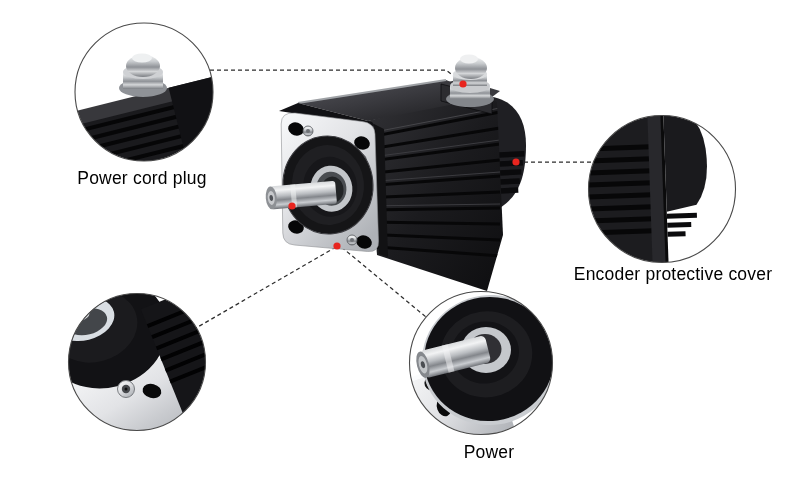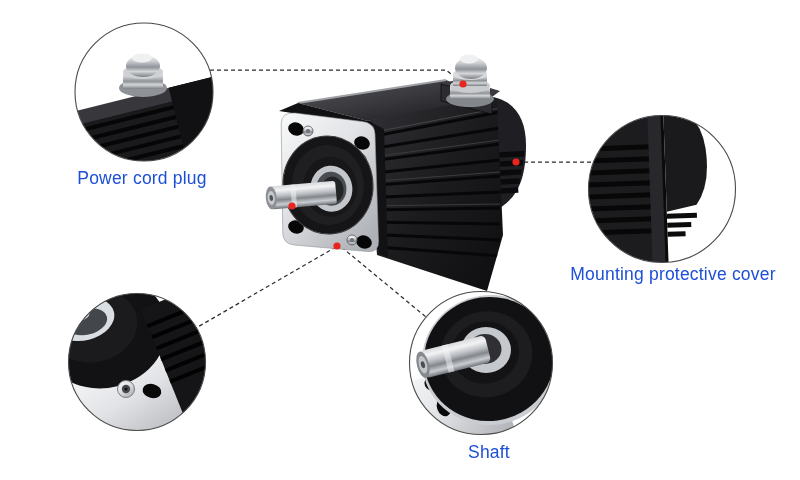--- a/index.html
+++ b/index.html
@@ -3,21 +3,21 @@
 <meta charset="utf-8">
 <style>
   html,body{margin:0;padding:0;background:#fff;}
   .canvas{
     position:relative;width:800px;height:480px;background:#ffffff;
     overflow:hidden;font-family:"Liberation Sans",sans-serif;
   }
   .scene{position:absolute;left:0;top:0;}
   .callout-label{
     position:absolute;transform:translateX(-50%);
-    font-size:17.5px;line-height:19px;color:#1d4ed8;
+    font-size:17.5px;line-height:19px;color:#000000;
     white-space:nowrap;letter-spacing:.2px;
   }
   .dashed{stroke:#2d2d2d;stroke-width:1.25;fill:none;stroke-dasharray:4 3;}
   .ring{fill:none;stroke:#4a4a4a;stroke-width:1.1;}
 </style>
 </head>
 <body>
 
 <div class="canvas">
 
@@ -264,16 +264,16 @@
     </g>
   </g>
 
   <circle cx="463" cy="84" r="3.6" fill="#e8251f"></circle>
   <circle cx="516" cy="162" r="3.6" fill="#e8251f"></circle>
   <circle cx="292" cy="206" r="3.6" fill="#e8251f"></circle>
   <circle cx="337" cy="246" r="3.6" fill="#e8251f"></circle>
 </svg>
 
 <div class="callout-label" style="left:142px;top:169px">Power cord plug</div>
-<div class="callout-label" style="left:673px;top:265px">Mounting protective cover</div>
-<div class="callout-label" style="left:489px;top:443px">Shaft</div>
+<div class="callout-label" style="left:673px;top:265px">Encoder protective cover</div>
+<div class="callout-label" style="left:489px;top:443px">Power</div>
 
 </div>
 
 </body></html>

